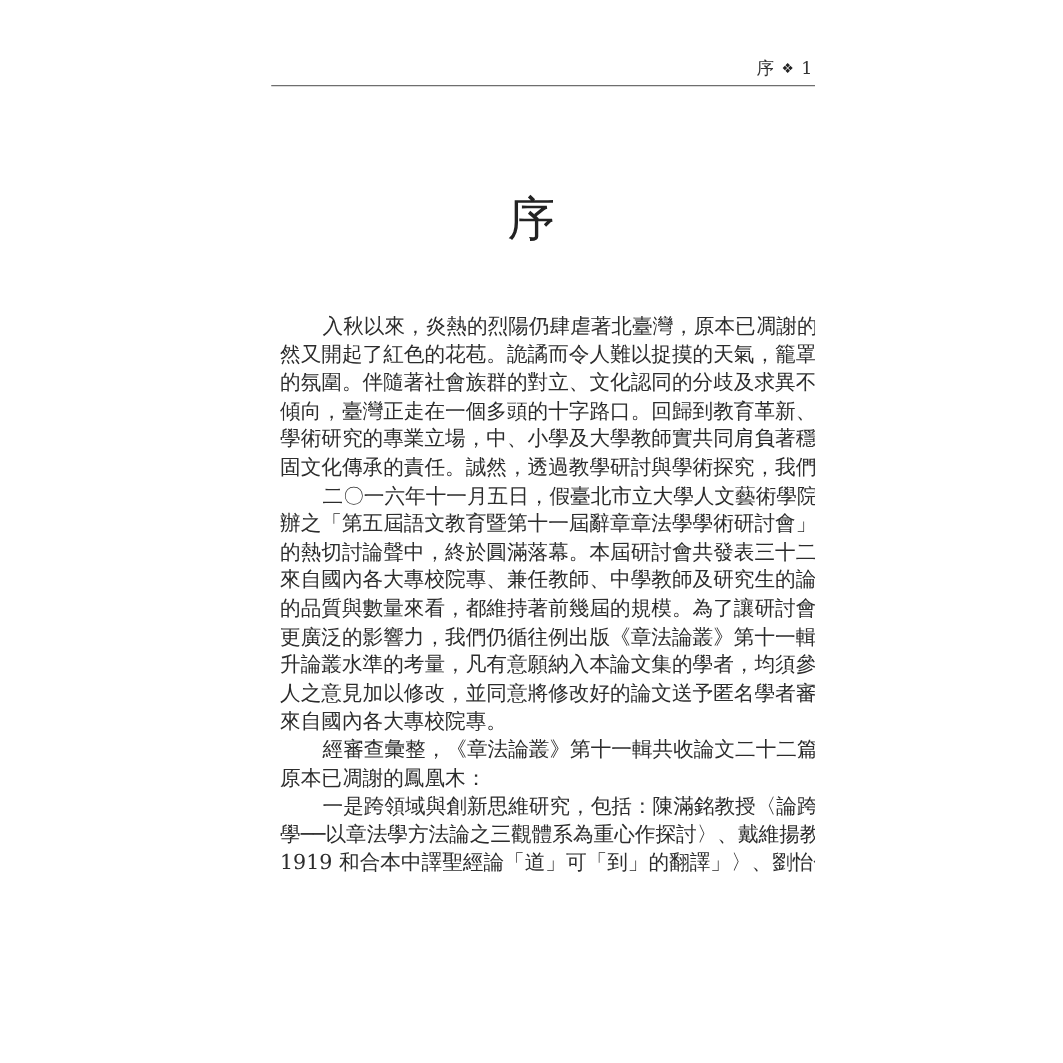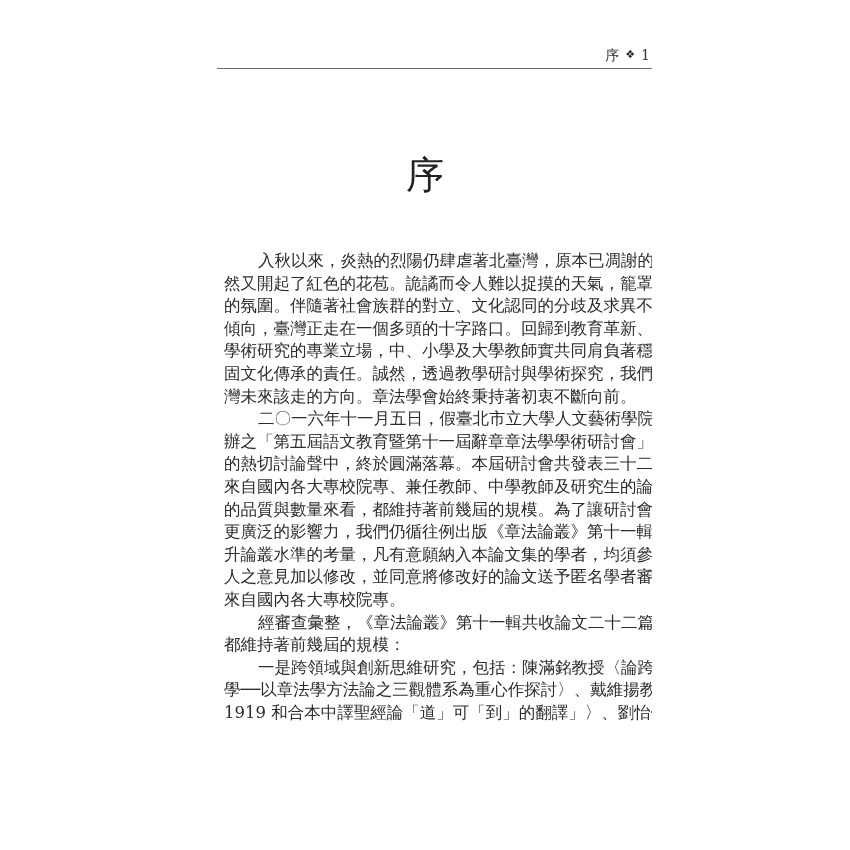--- a/index.html
+++ b/index.html
@@ -95,33 +95,32 @@
   <div class="chapter-title">序</div>
 
   <div class="body-text">
 
     <span class="line indent">入秋以來，炎熱的烈陽仍肆虐著北臺灣，原本已凋謝的鳳凰木，居</span>
     <span class="line">然又開起了紅色的花苞。詭譎而令人難以捉摸的天氣，籠罩著一股多變</span>
     <span class="line">的氛圍。伴隨著社會族群的對立、文化認同的分歧及求異不求同的學術</span>
     <span class="line">傾向，臺灣正走在一個多頭的十字路口。回歸到教育革新、文化形塑與</span>
     <span class="line">學術研究的專業立場，中、小學及大學教師實共同肩負著穩定社會、鞏</span>
     <span class="line">固文化傳承的責任。誠然，透過教學研討與學術探究，我們正辨析著臺</span>
-    <span class="line last">灣未來該走的方向。章法學會始終秉持著初衷不斷向前。</span>
 
     <span class="line indent">二〇一六年十一月五日，假臺北市立大學人文藝術學院藝術館所舉</span>
     <span class="line">辦之「第五屆語文教育暨第十一屆辭章章法學學術研討會」在各方學者</span>
     <span class="line">的熱切討論聲中，終於圓滿落幕。本屆研討會共發表三十二篇論文，有</span>
     <span class="line">來自國內各大專校院專、兼任教師、中學教師及研究生的論文，從論文</span>
     <span class="line">的品質與數量來看，都維持著前幾屆的規模。為了讓研討會的成果發揮</span>
     <span class="line">更廣泛的影響力，我們仍循往例出版《章法論叢》第十一輯。而基於提</span>
     <span class="line">升論叢水準的考量，凡有意願納入本論文集的學者，均須參照特約討論</span>
     <span class="line">人之意見加以修改，並同意將修改好的論文送予匿名學者審查，以送審</span>
     <span class="line last">來自國內各大專校院專。</span>
 
     <span class="line indent">經審查彙整，《章法論叢》第十一輯共收論文二十二篇，依論文的</span>
-    <span class="line last">都維持著前幾屆的規模：</span>
+    <span class="line last">原本已凋謝的鳳凰木：</span>
 
     <span class="line indent">一是跨領域與創新思維研究，包括：陳滿銘教授〈論跨界章法</span>
     <span class="line">學──以章法學方法論之三觀體系為重心作探討〉、戴維揚教授〈就</span>
     <span class="line">1919 和合本中譯聖經論「道」可「到」的翻譯」〉、劉怡伶教授〈蔣伯</span>
   </div>
 
 </div>
 
 </body></html>

